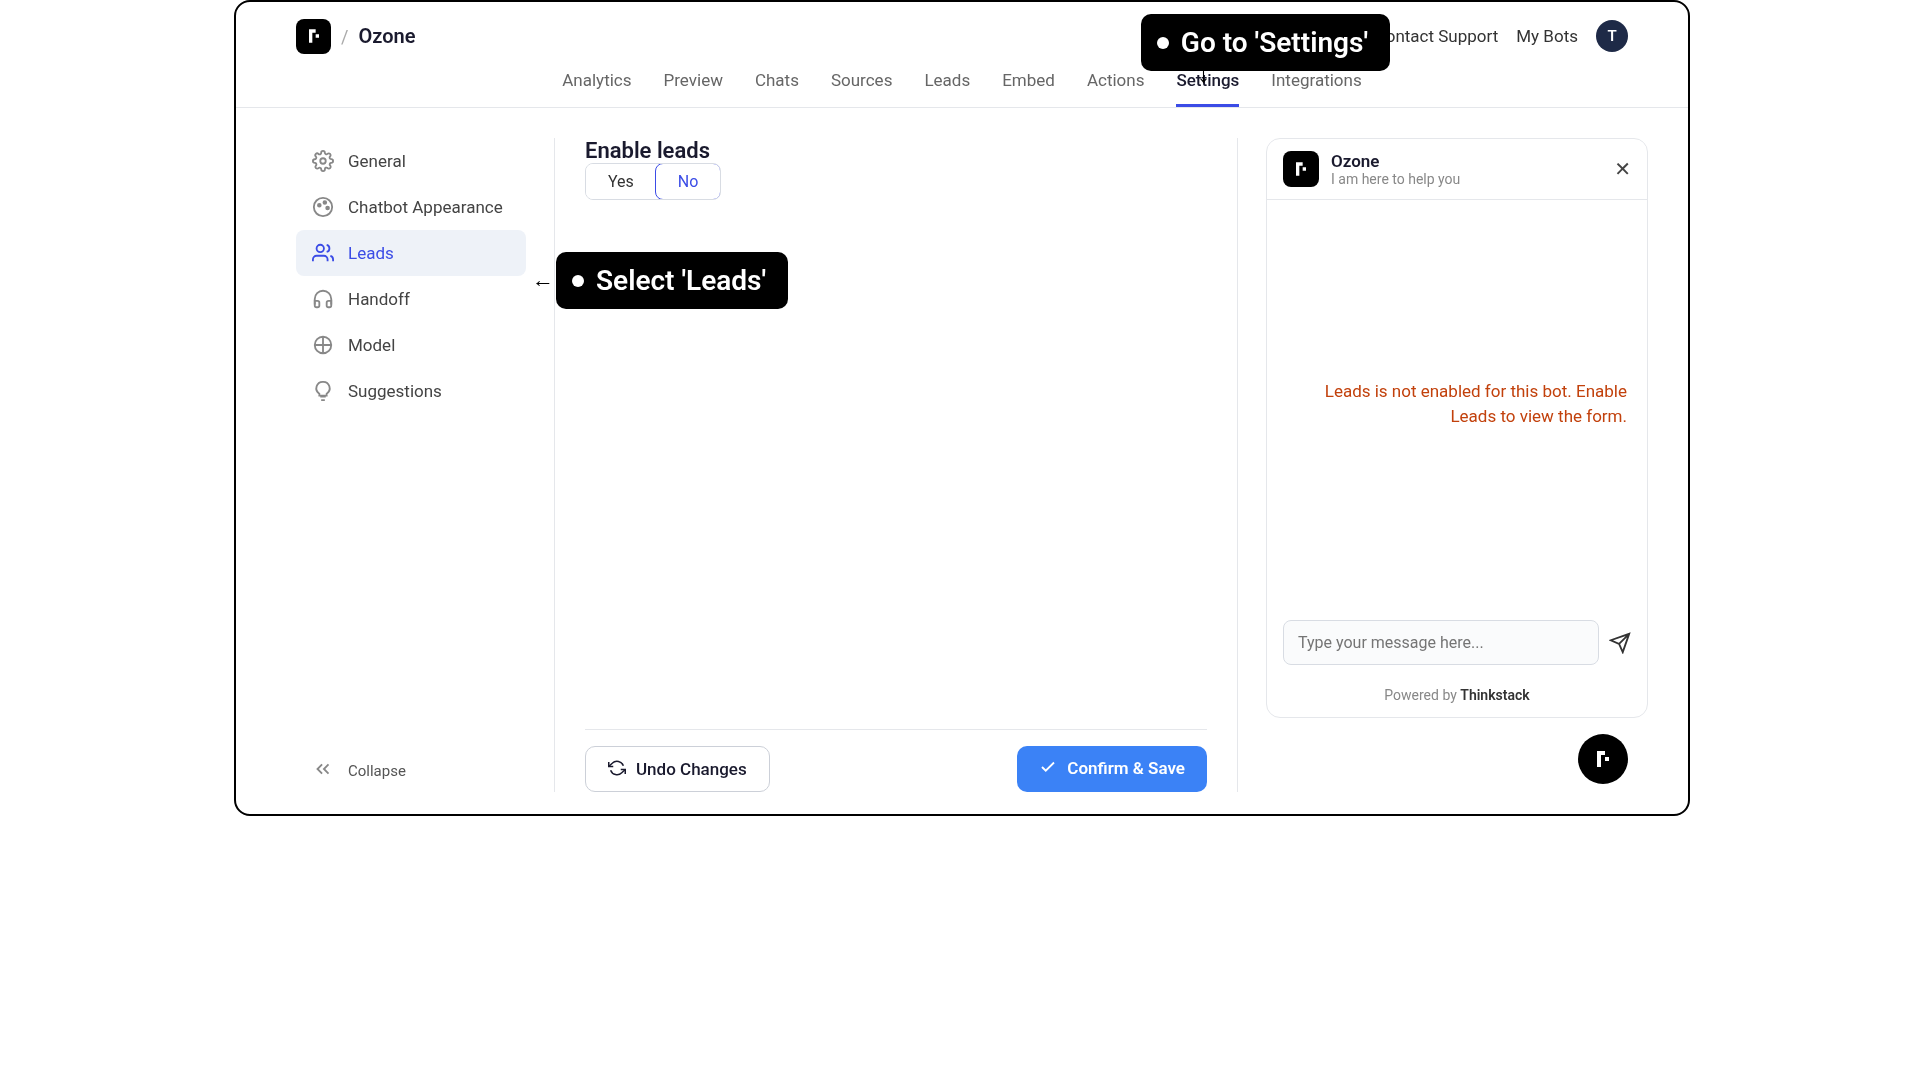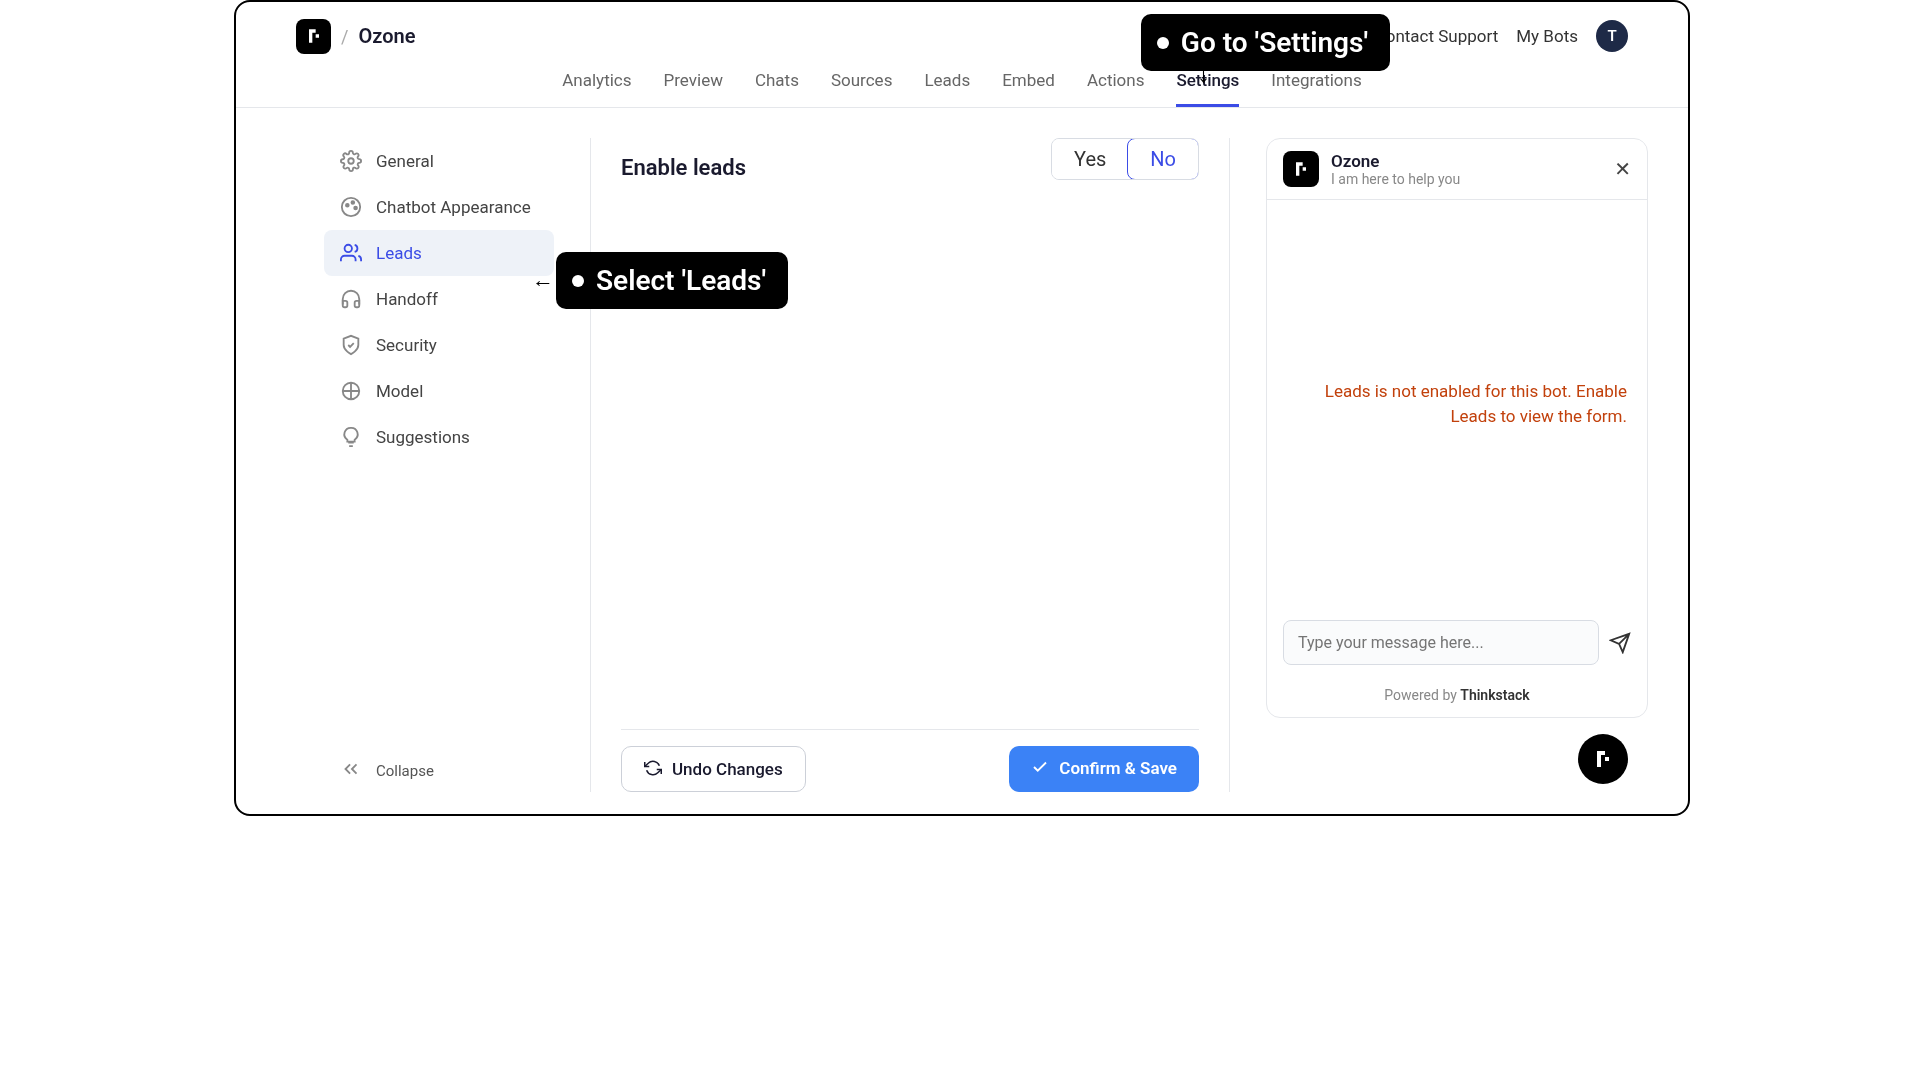--- a/index.html
+++ b/index.html
@@ -12,35 +12,35 @@
     .breadcrumb-sep { color: #aaa; font-size: 18px; }
     .bot-name { font-size: 20px; font-weight: 600; color: #1a1a2e; }
     .top-right { display: flex; align-items: center; gap: 18px; }
     .top-link { font-size: 17px; color: #333; cursor: pointer; }
     .avatar { width: 32px; height: 32px; border-radius: 50%; background: #1e2a47; color: #fff; display: flex; align-items: center; justify-content: center; font-weight: 600; font-size: 15px; }
     
     .nav-tabs { display: flex; gap: 32px; justify-content: center; padding: 14px 0 0 0; border-bottom: 1px solid #e5e7eb; }
     .nav-tab { font-size: 17px; color: #666; padding-bottom: 14px; cursor: pointer; }
     .nav-tab.active { color: #1a1a2e; font-weight: 500; border-bottom: 3px solid #3b4ce6; }
     
-    .main { display: flex; padding: 30px 40px 20px 88px; gap: 36px; height: calc(100% - 108px); }
+    .main { display: flex; padding: 30px 40px 20px 60px; gap: 28px; height: calc(100% - 108px); }
     
     .sidebar { width: 230px; display: flex; flex-direction: column; }
     .sidebar-items { flex: 1; }
     .sidebar-item { display: flex; align-items: center; gap: 14px; padding: 12px 16px; border-radius: 8px; cursor: pointer; font-size: 17px; color: #444; }
     .sidebar-item.active { background: #eef2f8; color: #3b4ce6; }
     .sidebar-item.active .side-icon { color: #3b4ce6; }
     .side-icon { width: 22px; height: 22px; color: #888; display: flex; align-items: center; justify-content: center; }
     .collapse-row { display: flex; align-items: flex-end; gap: 14px; padding: 12px 16px; font-size: 15px; color: #555; cursor: pointer; margin-top: auto; }
     
     .content { flex: 1; border-left: 1px solid #e5e7eb; border-right: 1px solid #e5e7eb; padding: 0 30px; display: flex; flex-direction: column; position: relative; }
-    .content-head { display: flex; justify-content: space-between; align-items: flex-end; }
+    .content-head { display: flex; justify-content: space-between; align-items: flex-start; flex-direction: column; }
     .content-title { font-size: 22px; font-weight: 600; color: #1a1a2e; }
     .toggle-group { display: flex; border: 1px solid #d8dce3; border-radius: 8px; overflow: hidden; }
-    .toggle-btn { padding: 8px 22px; font-size: 20px; background: #fff; border: none; cursor: pointer; color: #333; }
+    .toggle-btn { padding: 8px 22px; font-size: 16px; background: #fff; border: none; cursor: pointer; color: #333; }
     .toggle-btn.sel { border: 1.5px solid #3b4ce6; border-radius: 8px; color: #3b4ce6; margin: -1px; }
     
     .content-footer { display: flex; justify-content: space-between; padding-top: 16px; border-top: 1px solid #e5e7eb; margin-top: auto; }
     .btn { display: flex; align-items: flex-start; gap: 10px; padding: 12px 22px; border-radius: 10px; font-size: 17px; cursor: pointer; }
     .btn-outline { border: 1.5px solid #ccd0d8; background: #fff; color: #1a1a2e; font-weight: 500; }
     .btn-primary { background: #3b82f6; color: #fff; border: none; font-weight: 600; }
     
     .chat-panel { width: 382px; }
     .chat-card { border: 1px solid #e5e7eb; border-radius: 14px; height: 580px; display: flex; flex-direction: column; overflow: hidden; }
     .chat-head { display: flex; align-items: center; padding: 12px 16px; border-bottom: 1px solid #e5e7eb; gap: 12px; }
@@ -138,29 +138,20 @@
             <svg viewBox="0 0 24 24" fill="none" stroke="currentColor" stroke-width="2">
               <path d="M3 18v-6a9 9 0 0 1 18 0v6"></path>
               <path d="M21 19a2 2 0 0 1-2 2h-1a2 2 0 0 1-2-2v-3a2 2 0 0 1 2-2h3zM3 19a2 2 0 0 0 2 2h1a2 2 0 0 0 2-2v-3a2 2 0 0 0-2-2H3z"></path>
             </svg>
           </span>
         <span>Handoff</span>
       </div>
       <div class="sidebar-item">
         <span class="side-icon">
             <svg viewBox="0 0 24 24" fill="none" stroke="currentColor" stroke-width="2">
-              <path d="M12 22s8-4 8-10V5l-8-3-8 3v7c0 6 8 10 8 10z"></path>
-              <path d="M9 12l2 2 4-4"></path>
-            </svg>
-          </span>
-        <span>Security</span>
-      </div>
-      <div class="sidebar-item">
-        <span class="side-icon">
-            <svg viewBox="0 0 24 24" fill="none" stroke="currentColor" stroke-width="2">
               <circle cx="12" cy="12" r="9"></circle>
               <path d="M12 3v18M3 12h18"></path>
             </svg>
           </span>
         <span>Model</span>
       </div>
       <div class="sidebar-item">
         <span class="side-icon">
             <svg viewBox="0 0 24 24" fill="none" stroke="currentColor" stroke-width="2">
               <path d="M9 18h6M10 22h4M12 2a7 7 0 0 0-4 12.9V17h8v-2.1A7 7 0 0 0 12 2z"></path>

